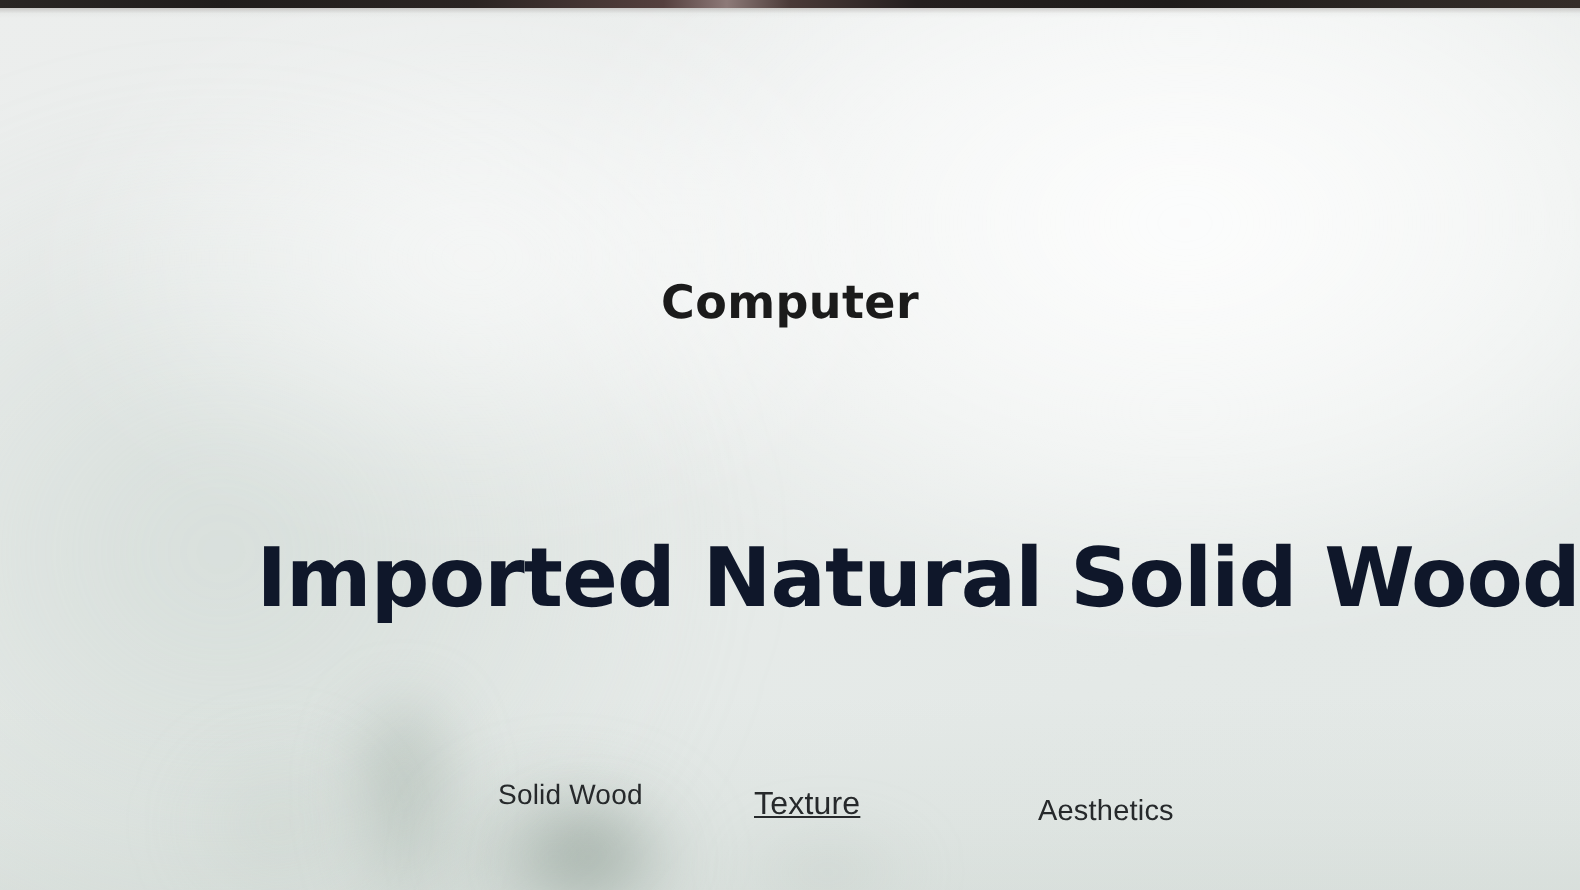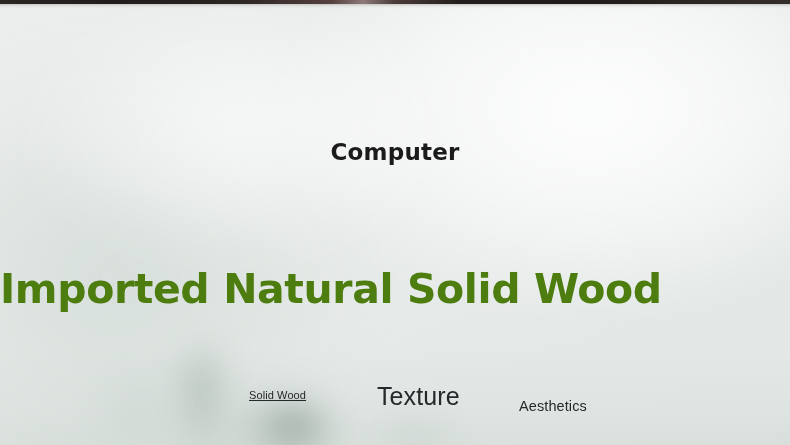--- a/index.html
+++ b/index.html
@@ -210,22 +210,22 @@
   }
   .eyebrow .ln-2 {
     letter-spacing: 0.1px;
   }
 
   .headline {
     position: absolute;
     left: 0;
     right: 0;
     top: 266px;
-    text-align: left;
-    color: #4d7c0f;
+    text-align: right;
+    color: #0f172a;
     font-family: "DejaVu Sans", sans-serif;
     font-size: 41px;
     font-weight: 700;
     line-height: 46px;
     letter-spacing: -0.4px;
     white-space: nowrap;
   }
 
   .feature-row {
     position: absolute;
@@ -237,29 +237,29 @@
   .feature {
     position: absolute;
     color: #26292b;
     font-family: "Liberation Sans", sans-serif;
     font-weight: 400;
     white-space: nowrap;
   }
   .feature-0 {
     left: 249px;
     top: 7px;
-    font-size: 11px;
+    font-size: 14px;
+    letter-spacing: 0.1px;
+  }
+  .feature-1 {
+    left: 377px;
+    top: 12px;
+    font-size: 16px;
     letter-spacing: 0.1px;
     text-decoration: underline;
-  }
-  .feature-1 {
-    left: 377px;
-    top: 0px;
-    font-size: 25px;
-    letter-spacing: 0.1px;
   }
   .feature-2 {
     left: 519px;
     top: 16px;
     font-size: 14.5px;
     letter-spacing: 0.1px;
   }
 </style>
 </head>
 <body>

